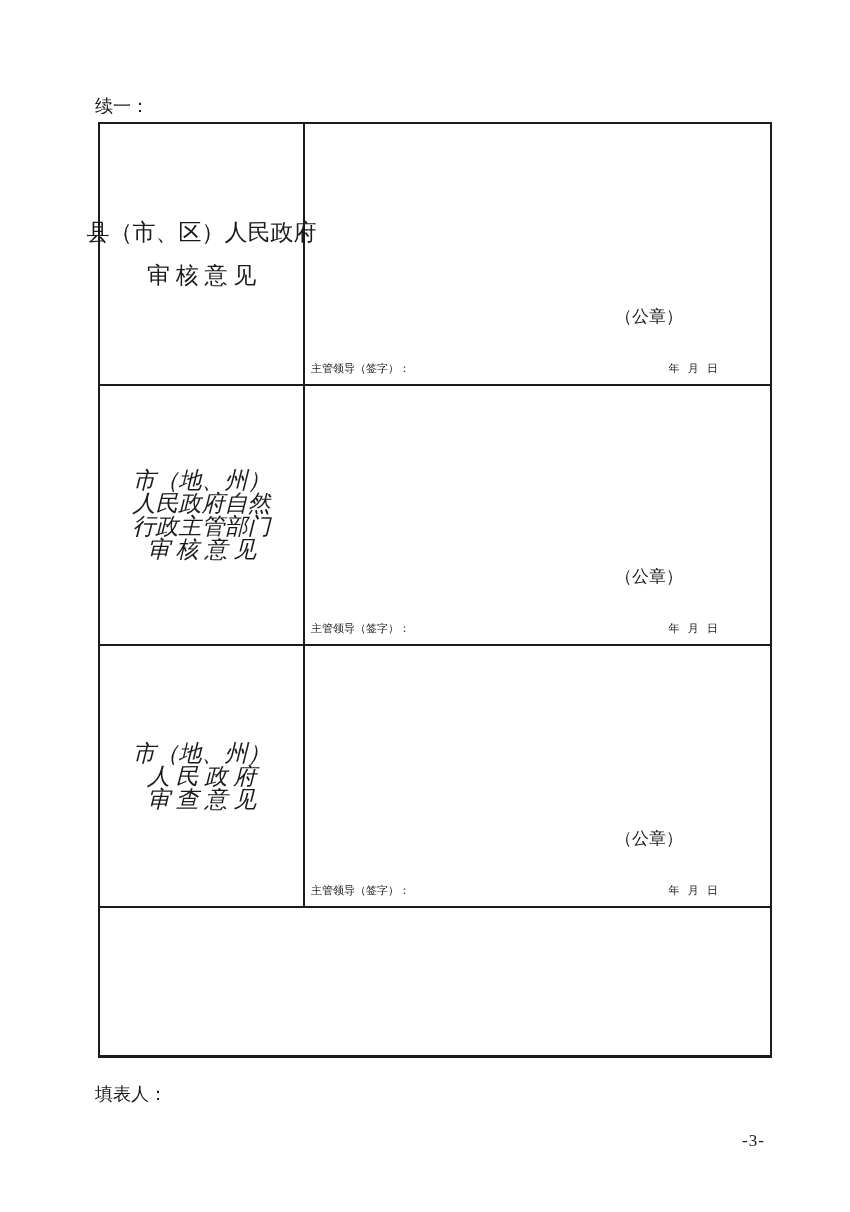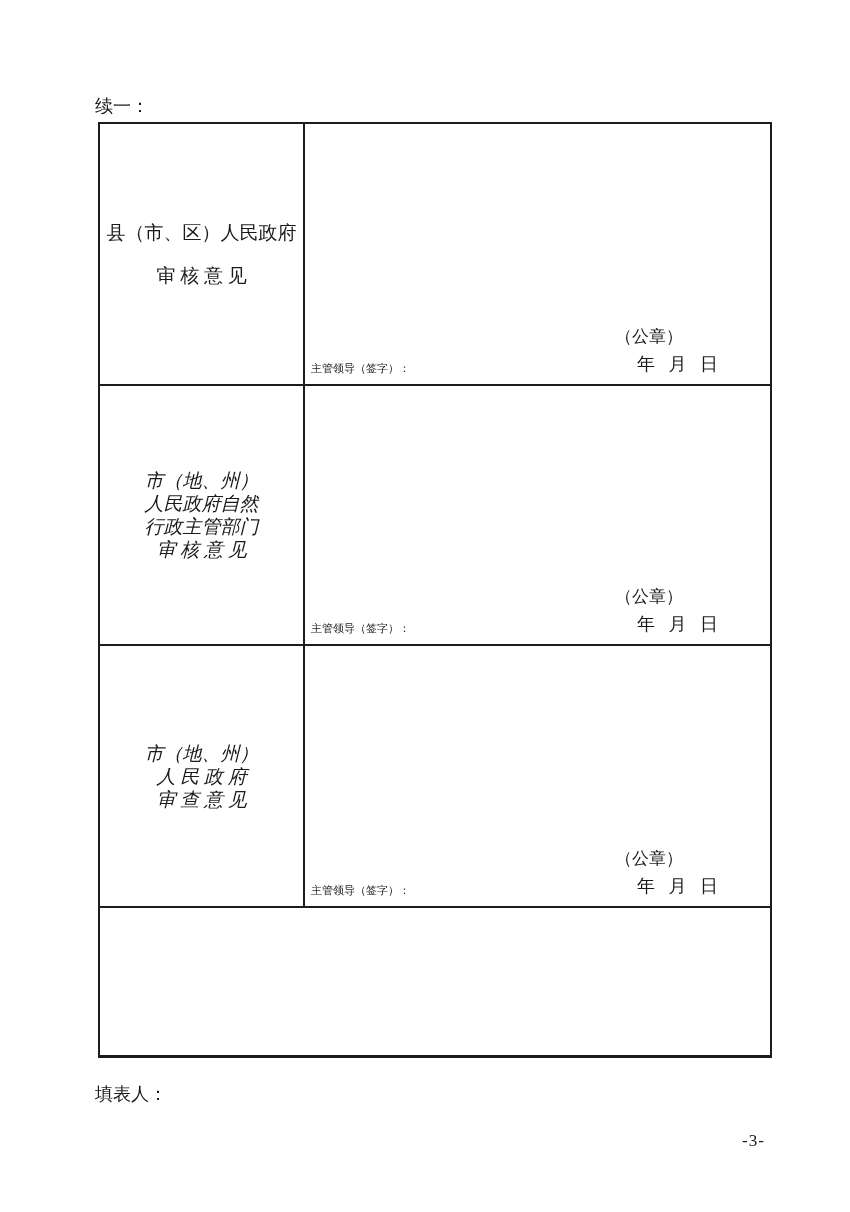--- a/index.html
+++ b/index.html
@@ -43,43 +43,43 @@
     box-sizing: border-box;
     position: relative;
   }
   .left-cell {
     border-right: 2px solid #1c1c1c;
     display: flex;
     flex-direction: column;
     justify-content: center;
     align-items: center;
     text-align: center;
-    font-size: 19px;
+    font-size: 23px;
   }
   .hb { border-bottom: 2px solid #1c1c1c; }
   .lines-loose { line-height: 43px; }
   .lines-tight { line-height: 23px; font-style: italic; }
 
   .seal {
     position: absolute;
     left: 310px;
-    bottom: 36px;
+    bottom: 56px;
     font-size: 17px;
   }
   .sign-label {
     position: absolute;
     left: 6px;
     bottom: 8px;
     font-size: 11px;
   }
   .dates {
     position: absolute;
     right: 52px;
     bottom: 8px;
-    font-size: 18px;
+    font-size: 11px;
   }
 
   .filler-label {
     position: absolute;
     left: 95px;
     top: 1082px;
     font-size: 18px;
     font-family: Liberation Serif, serif;
   }
   .page-number {

